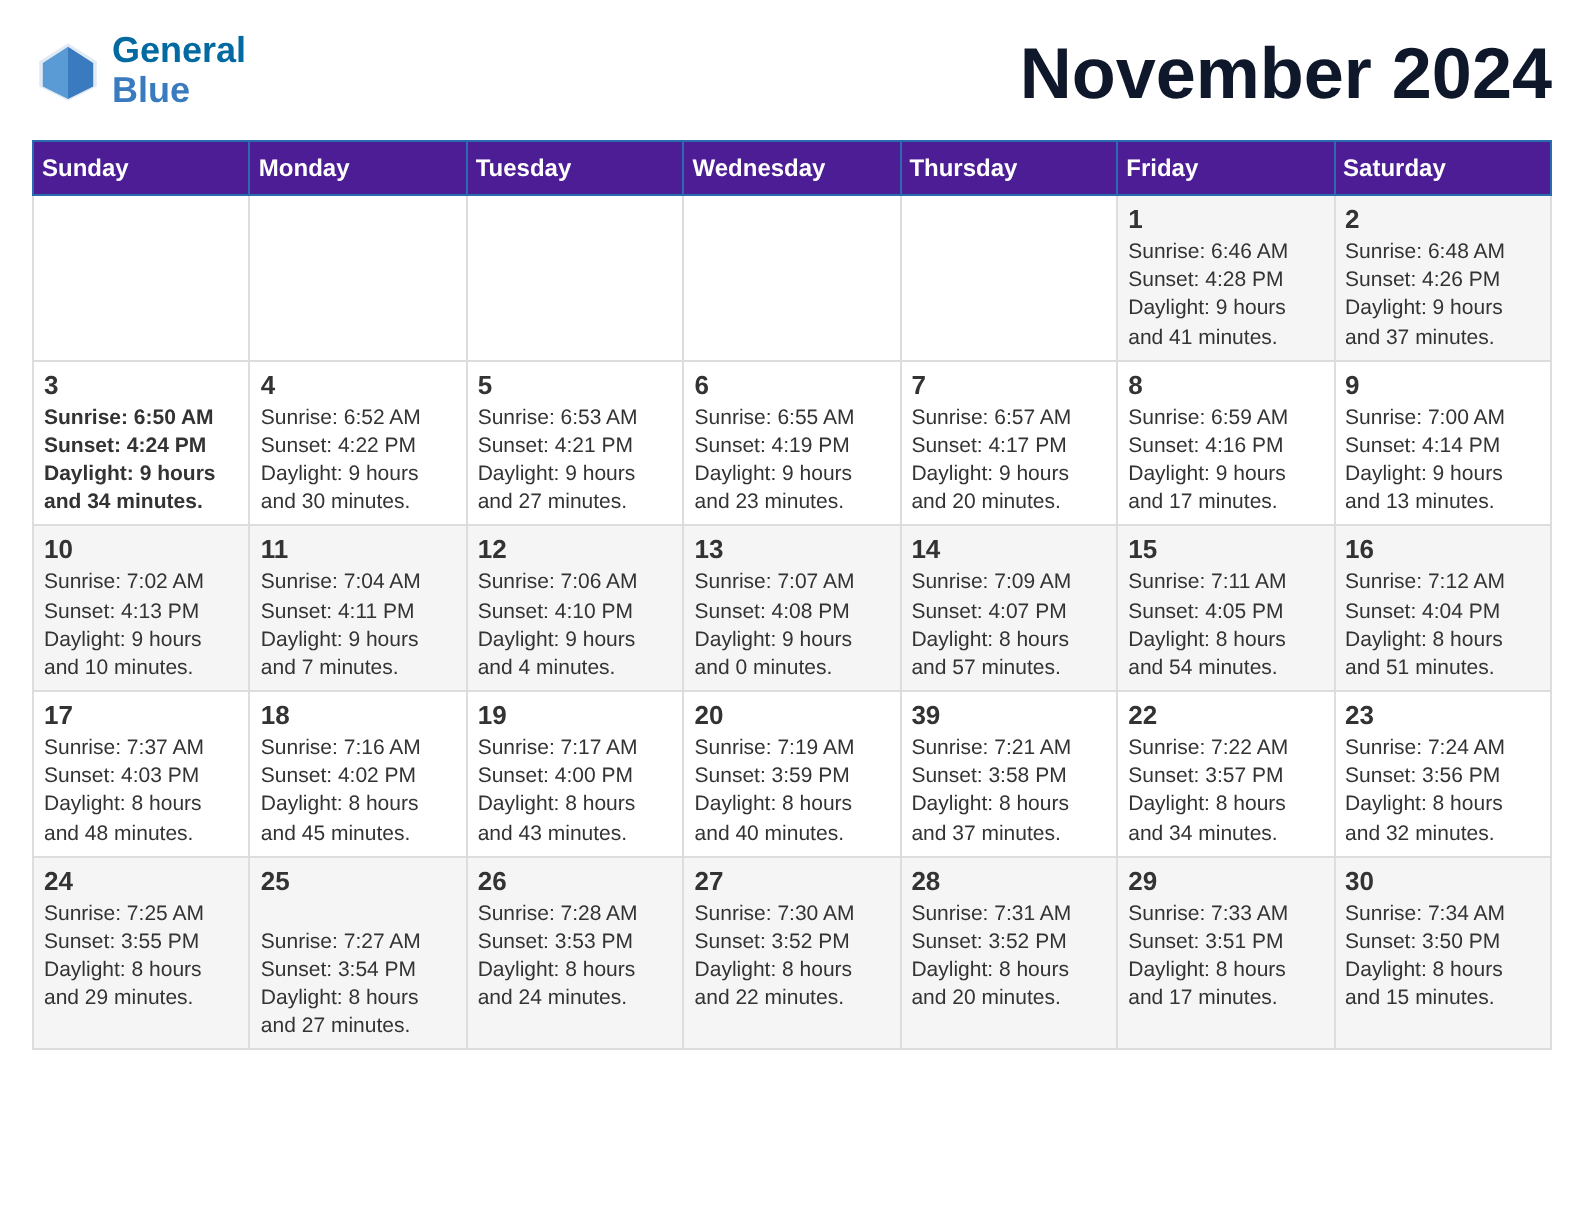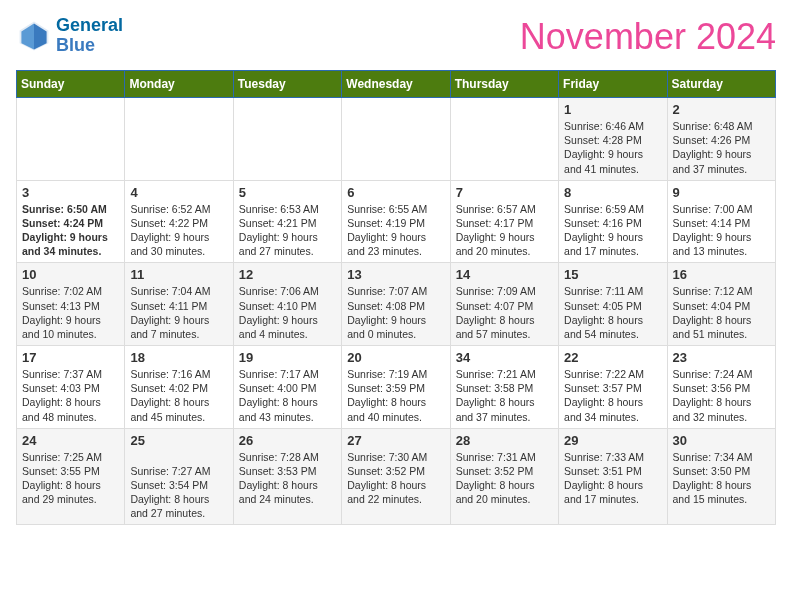--- a/index.html
+++ b/index.html
@@ -38,34 +38,34 @@
     }
     .logo-icon {
       width: 36px;
       height: 36px;
     }
     .title-block {
       text-align: right;
     }
     .month-title {
       font-size: 36px;
-      font-weight: normal;
-      color: #ec4899;
+      font-weight: bold;
+      color: #0f172a;
     }
     .subtitle {
       font-size: 15px;
       color: #555;
     }
     table {
       width: 100%;
       border-collapse: collapse;
       font-size: 11px;
     }
     thead tr {
-      background-color: #4d7c0f;
+      background-color: #4c1d95;
       color: white;
     }
     thead th {
       padding: 6px 4px;
       text-align: left;
       font-weight: bold;
       font-size: 12px;
       border: 1px solid #2a6aaf;
     }
     tbody tr {
@@ -258,21 +258,21 @@
 Sunset: 4:00 PM
 Daylight: 8 hours and 43 minutes.</div>
         </td>
         <td>
           <div class="day-number">20</div>
           <div class="day-info" style="white-space: pre-line;">Sunrise: 7:19 AM
 Sunset: 3:59 PM
 Daylight: 8 hours and 40 minutes.</div>
         </td>
         <td>
-          <div class="day-number">34</div>
+          <div class="day-number">39</div>
           <div class="day-info" style="white-space: pre-line;">Sunrise: 7:21 AM
 Sunset: 3:58 PM
 Daylight: 8 hours and 37 minutes.</div>
         </td>
         <td>
           <div class="day-number">22</div>
           <div class="day-info" style="white-space: pre-line;">Sunrise: 7:22 AM
 Sunset: 3:57 PM
 Daylight: 8 hours and 34 minutes.</div>
         </td>

